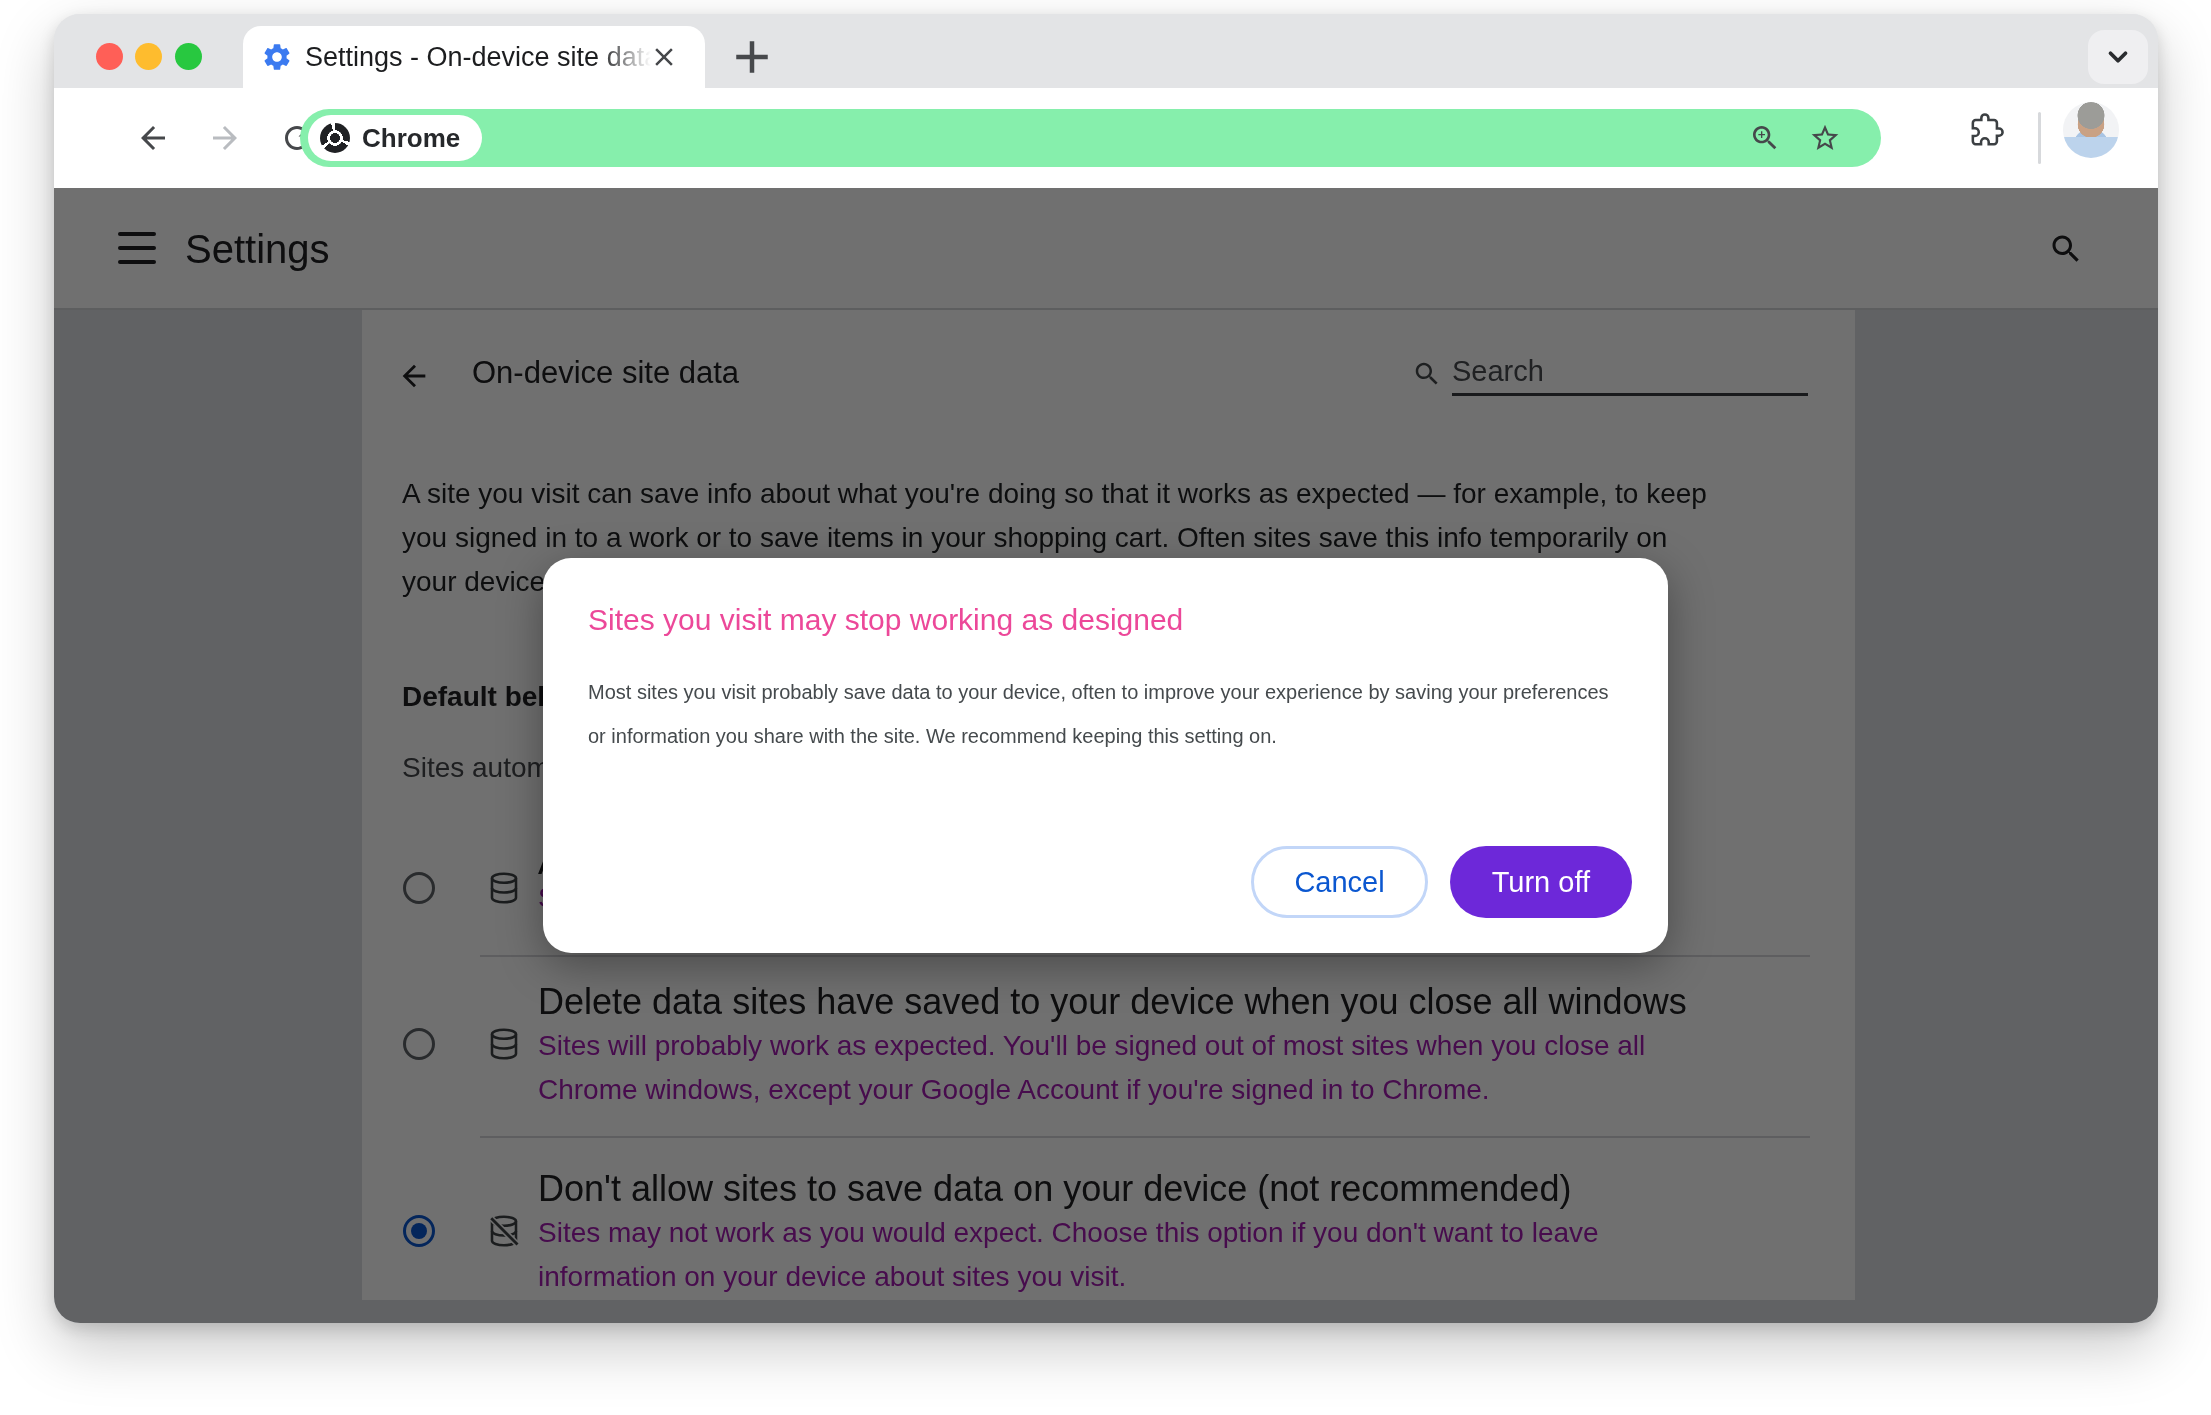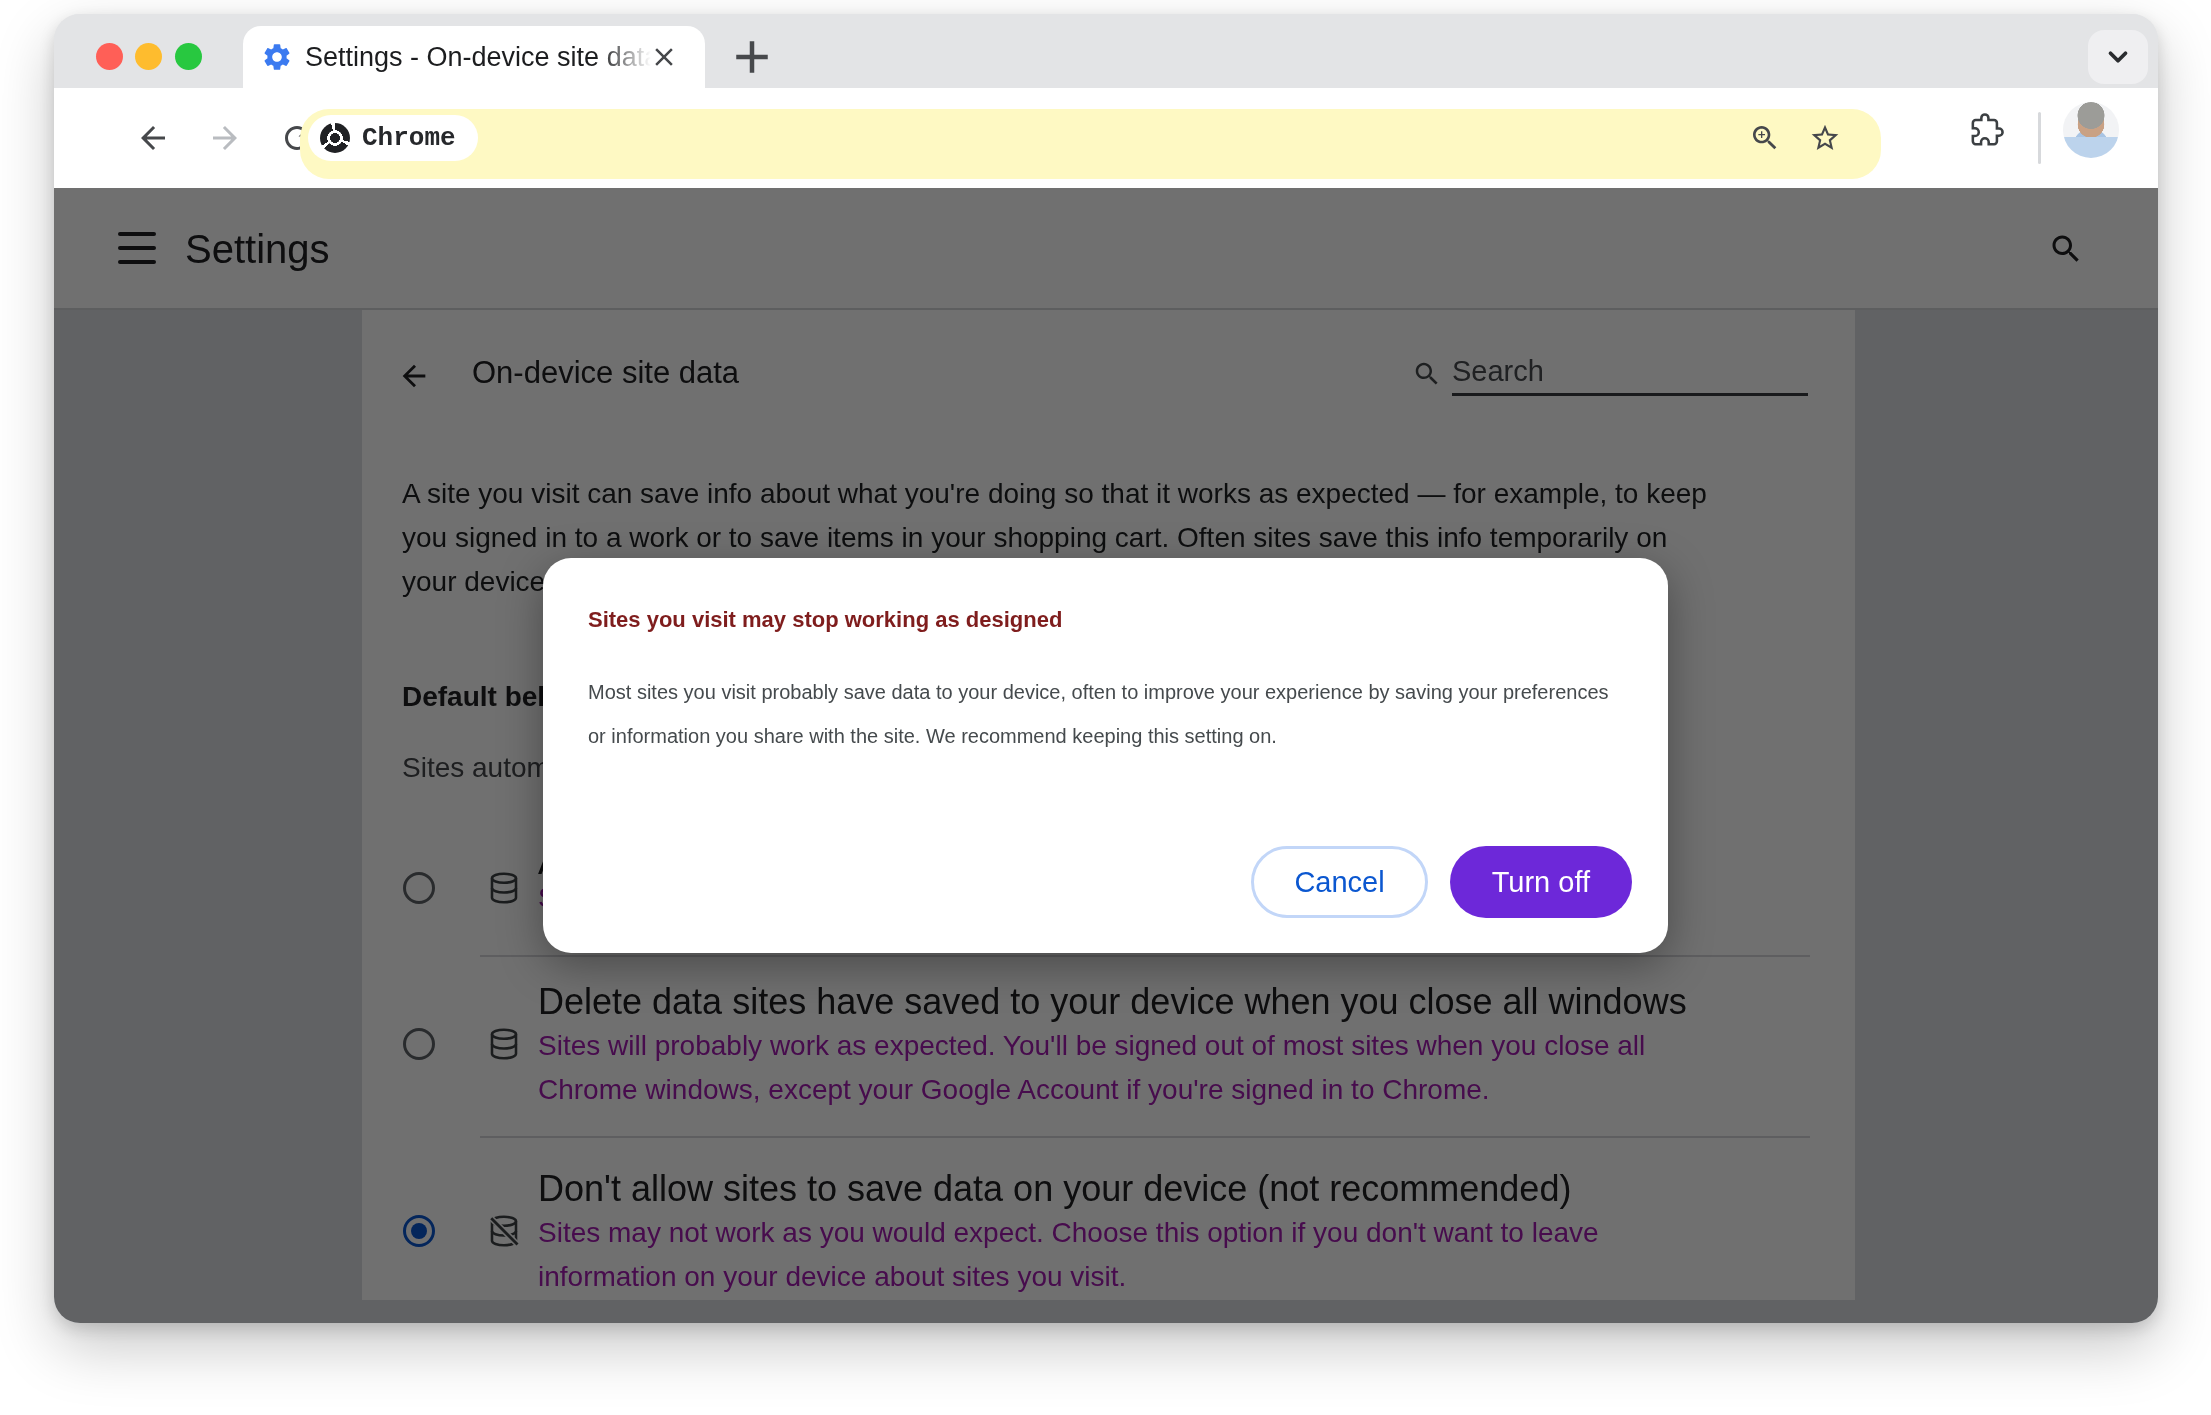--- a/index.html
+++ b/index.html
@@ -39,22 +39,22 @@
     background:#efeff1; display:flex; align-items:center; justify-content:center; color:#2a2c2f;
   }
 
   
   .toolbar { position:relative; height:100px; background:#fff; }
   .nav-ic { position:absolute; top:32px; width:36px; height:36px; color:#46484b; }
   .ic-back    { left:81px; }
   .ic-forward { left:153px; color:#b9bcc0; transform:scaleX(-1); }
   .ic-reload  { left:225px; }
   .omnibox {
-    position:absolute; left:246px; top:21px; width:1581px; height:70px;
-    border-radius:29px; background:#fef9c3;font-family:Liberation Mono, monospace;
+    position:absolute; left:246px; top:21px; width:1581px; height:58px;
+    border-radius:29px; background:#86efac;
   }
   .chip {
     position:absolute; left:8px; top:6px; height:46px; border-radius:23px; background:#fff;
     display:flex; align-items:center; padding:0 22px 0 12px;
   }
   .chrome-logo { width:30px; height:30px; border-radius:50%; margin-right:12px;
     background:
       radial-gradient(circle at 50% 50%, #202124 0 23%, #ffffff 24% 36%, transparent 37%),
       conic-gradient(#202124 0 105deg, #fff 105deg 120deg, #202124 120deg 225deg, #fff 225deg 240deg, #202124 240deg 345deg, #fff 345deg 360deg);
   }
@@ -116,21 +116,21 @@
   .opt-desc  { font-size:28px; color:#a21caf; }
   .lh44 { line-height:44px; } .lh36 { line-height:36px; }
   .sep { position:absolute; left:118px; width:1330px; height:2px; background:#d5d7da; }
 
   
   .dim { position:absolute; inset:0; background:rgba(0,0,0,.56); z-index:5; }
   .dialog {
     position:absolute; left:489px; top:370px; width:1125px; height:395px; z-index:6;
     background:#fff; border-radius:28px; box-shadow:0 12px 44px rgba(0,0,0,.35);
   }
-  .dlg-title { position:absolute; left:45px; top:42px; font-size:22px; line-height:40px; color:#7f1d1d;font-weight:bold; }
+  .dlg-title { position:absolute; left:45px; top:42px; font-size:30px; line-height:40px; color:#ec4899; }
   .dlg-body  { position:absolute; left:45px; top:112px; width:1042px; font-size:20px; line-height:44px; color:#454a4d; }
   .dlg-btns  { position:absolute; right:36px; bottom:35px; display:flex; gap:22px; }
   .btn { height:72px; border-radius:36px; font-size:29px; font-weight:400; display:flex; align-items:center;
     font-family:"Liberation Sans", sans-serif; border:none; }
   .btn-cancel { background:#fff; color:#0b57d0; border:3px solid #c2d6f8; padding:0 40px; }
   .btn-primary { background:#6d28d9; color:#fff; padding:0 42px; }
 
   svg { display:block; }
 </style>
 </head>

